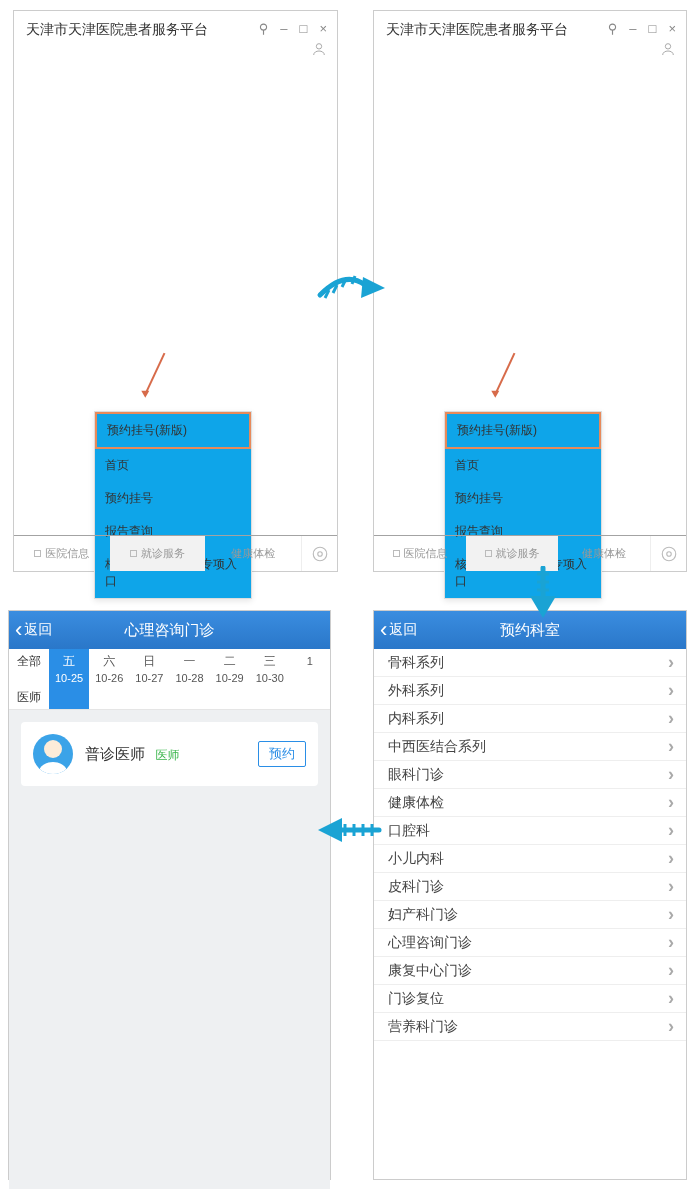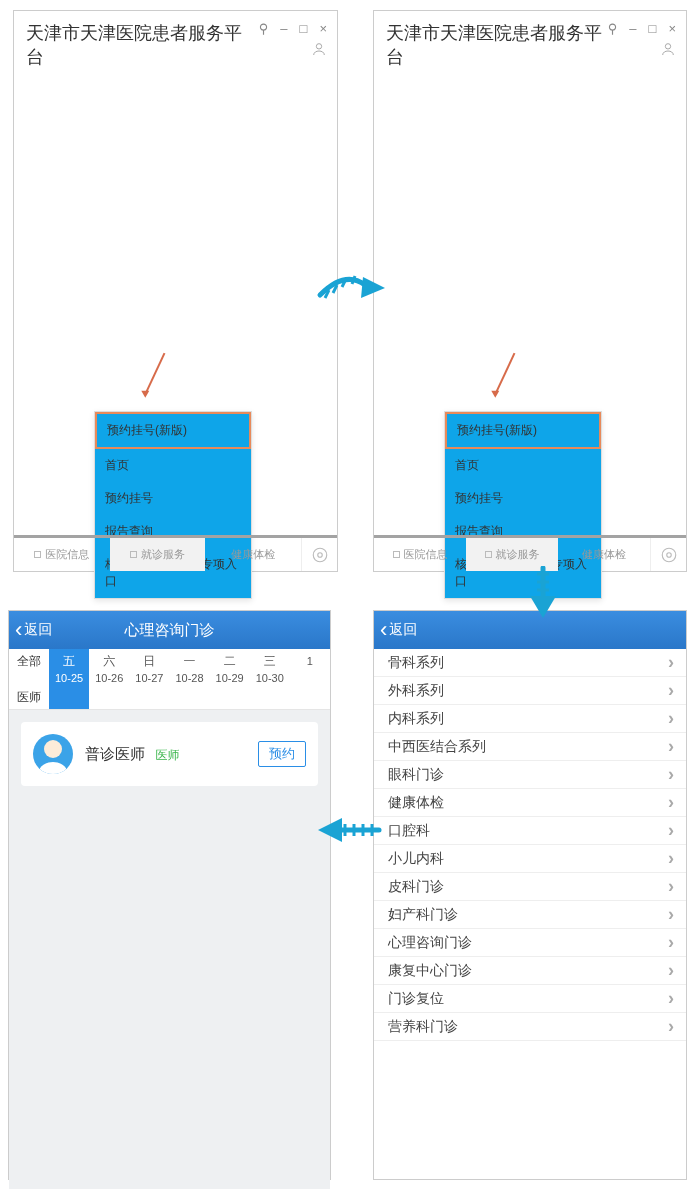--- a/index.html
+++ b/index.html
@@ -6,34 +6,34 @@
 body { background: #fff; width: 700px; height: 1189px; position: relative; }
 
 .panel { position: absolute; border: 1px solid #ccc; background: #fff; }
 .p1 { left: 13px; top: 10px; width: 325px; height: 562px; }
 .p2 { left: 373px; top: 10px; width: 314px; height: 562px; }
 .p3 { left: 373px; top: 610px; width: 314px; height: 570px; }
 .p4 { left: 8px;  top: 610px; width: 323px; height: 570px; }
 
 
 .app-titlebar { height: 44px; display: flex; align-items: flex-start; padding: 10px 10px 0 12px; }
-.app-title { font-size: 18px; color: #333; flex: 1; }
+.app-title { font-size: 14px; color: #333; flex: 1; }
 .win-ctrl { display: flex; gap: 12px; color: #888; font-size: 13px; align-items: center; }
 .win-ctrl span { cursor: pointer; }
 .user-icon { position: absolute; right: 10px; top: 30px; width: 16px; height: 16px; }
 .user-icon svg { width: 16px; height: 16px; stroke: #aaa; fill: none; stroke-width: 1.5; }
 
 .arrow-red { position: absolute; width: 2px; height: 45px; background: #d76b4a; transform: rotate(25deg); }
 .arrow-red::after { content: ""; position: absolute; bottom: -4px; left: -3px; width: 0; height: 0; border-left: 4px solid transparent; border-right: 4px solid transparent; border-top: 7px solid #d76b4a; transform: rotate(-25deg); }
 
 .menu-box { position: absolute; left: 80px; top: 400px; width: 158px; border: 1px solid #ddd; box-shadow: 0 2px 6px rgba(0,0,0,0.1); background: #0ea5e9; }
 .menu-box .hl { border: 2px solid #e88a5a; padding: 8px 10px; font-size: 12px; color: #333; }
 .menu-box .item { padding: 8px 10px; font-size: 12px; color: #333; cursor: pointer; }
 
-.bottom-tabs { position: absolute; bottom: 0; left: 0; right: 0; height: 36px; display: flex; border-top: 3px solid #a3a3a3; }
+.bottom-tabs { position: absolute; bottom: 0; left: 0; right: 0; height: 36px; display: flex; border-top: 1px solid #a3a3a3; }
 .bottom-tabs .tab { flex: 1; display: flex; align-items: center; justify-content: center; font-size: 11px; color: #999; cursor: pointer; }
 .bottom-tabs .tab.active { background: #f2f2f2; }
 .bottom-tabs .round { width: 36px; flex: 0 0 36px; border-left: 1px solid #eee; }
 .bottom-tabs .round svg { width: 18px; height: 18px; }
 .bottom-tabs .sq { width: 7px; height: 7px; border: 1px solid #bbb; margin-right: 4px; display: inline-block; }
 
 
 .blue-hdr { height: 38px; background: linear-gradient(#3a8de0, #2a77c9); color: #fff; display: flex; align-items: center; position: relative; }
 .back-btn { display: flex; align-items: center; padding-left: 6px; font-size: 14px; cursor: pointer; gap: 2px; }
 .back-chev { font-size: 22px; line-height: 1; }
@@ -161,20 +161,21 @@
       </div>
   </div>
 </div>
 
 <div class="panel p3">
   <div class="blue-hdr">
     <div class="back-btn">
       <span class="back-chev">‹</span>
       <span>返回</span>
     </div>
+    <div class="blue-title">预约科室</div>
   </div>
   <div class="dept-list" id="dept-list">
       <div class="dept-row">
         <span>骨科系列</span>
         <span class="chev">›</span>
       </div>
       <div class="dept-row">
         <span>外科系列</span>
         <span class="chev">›</span>
       </div>

